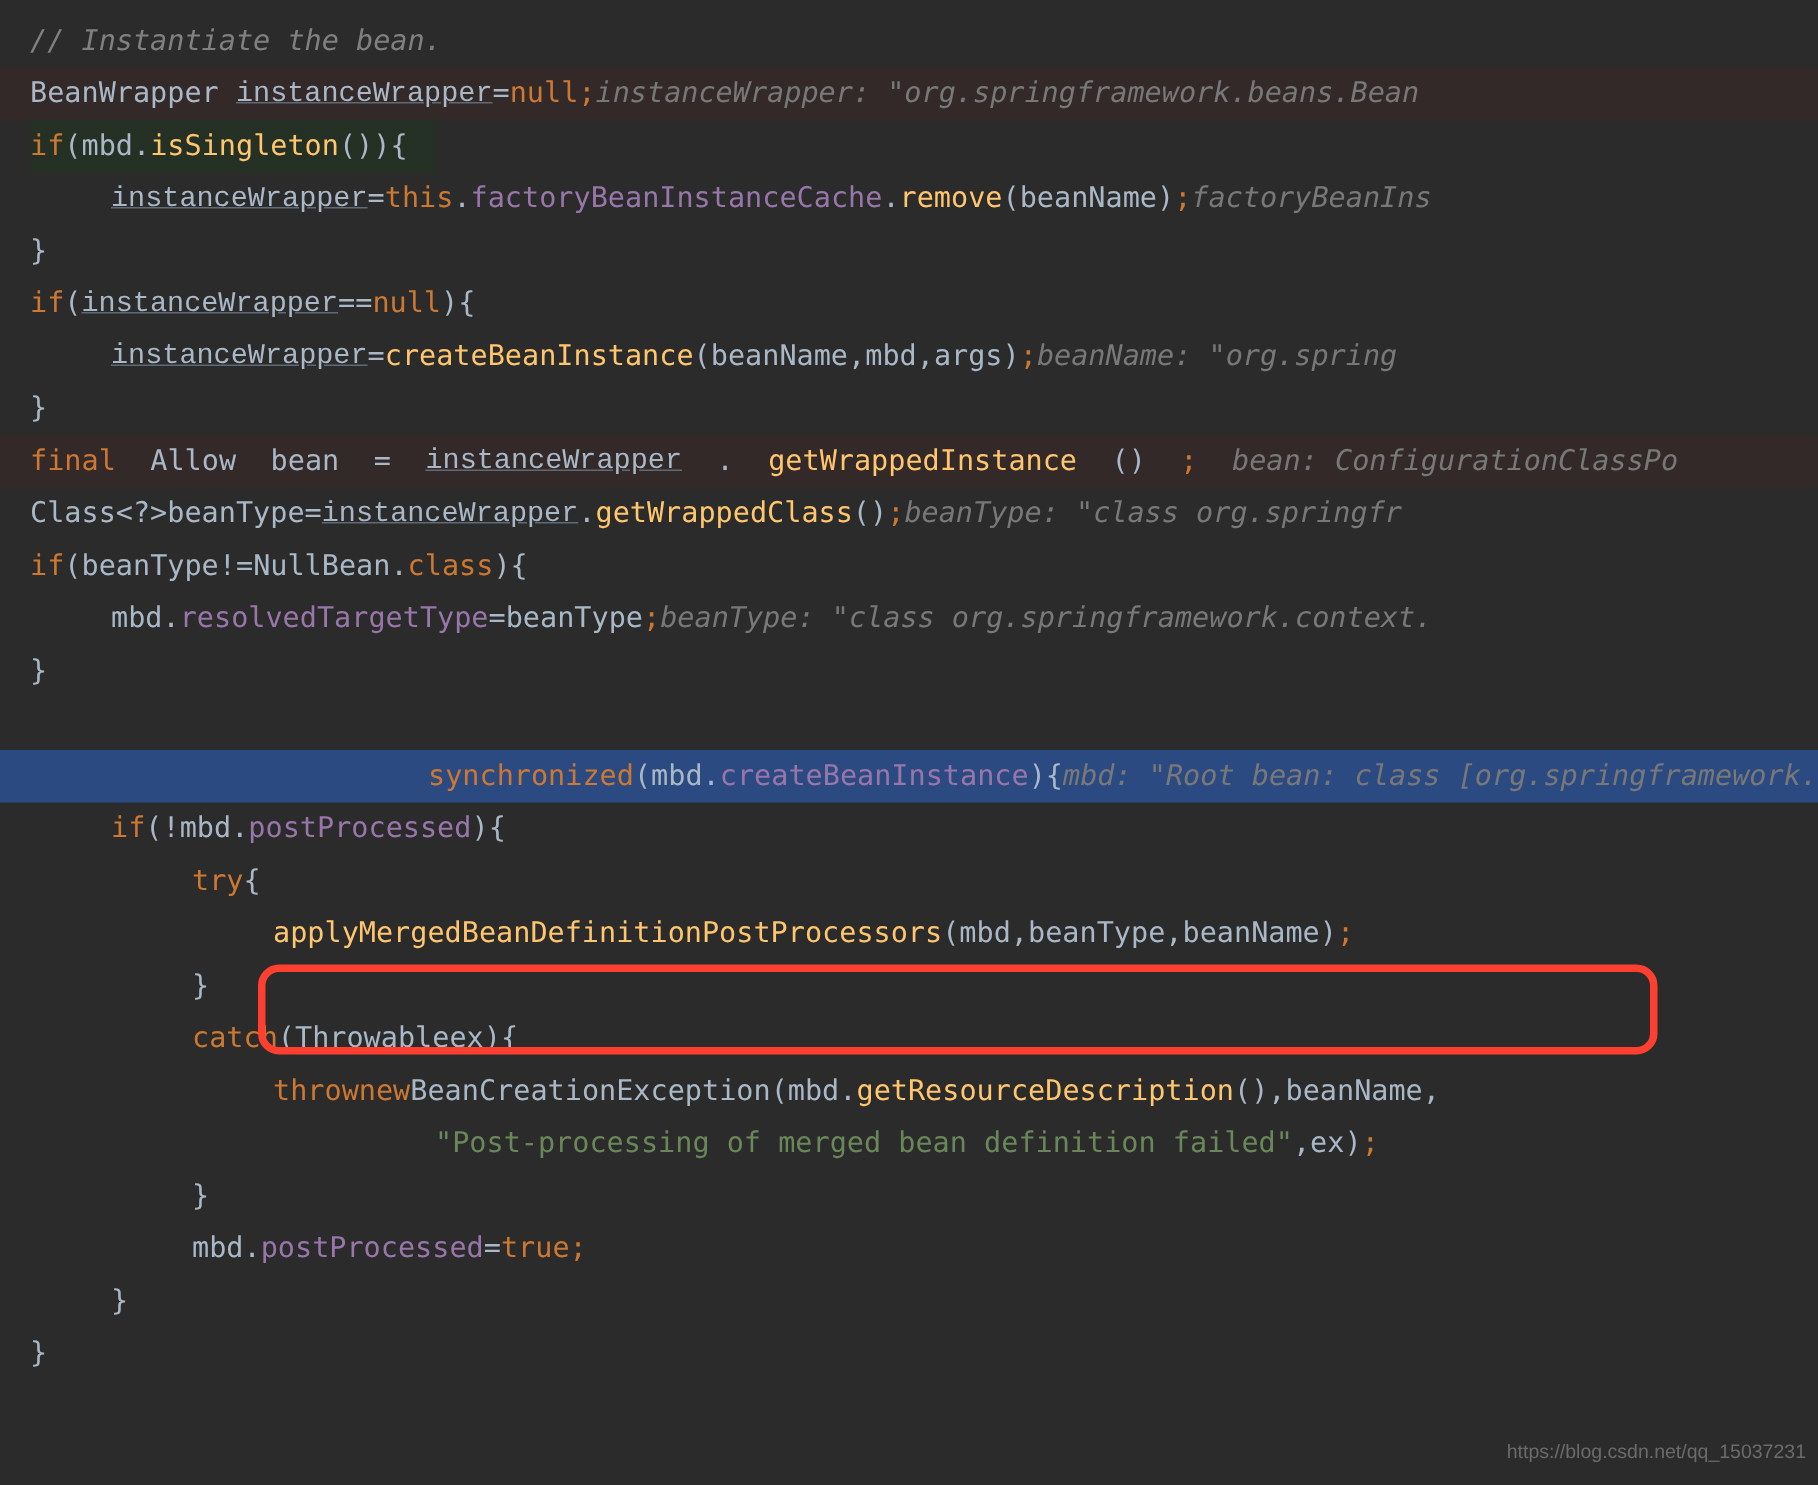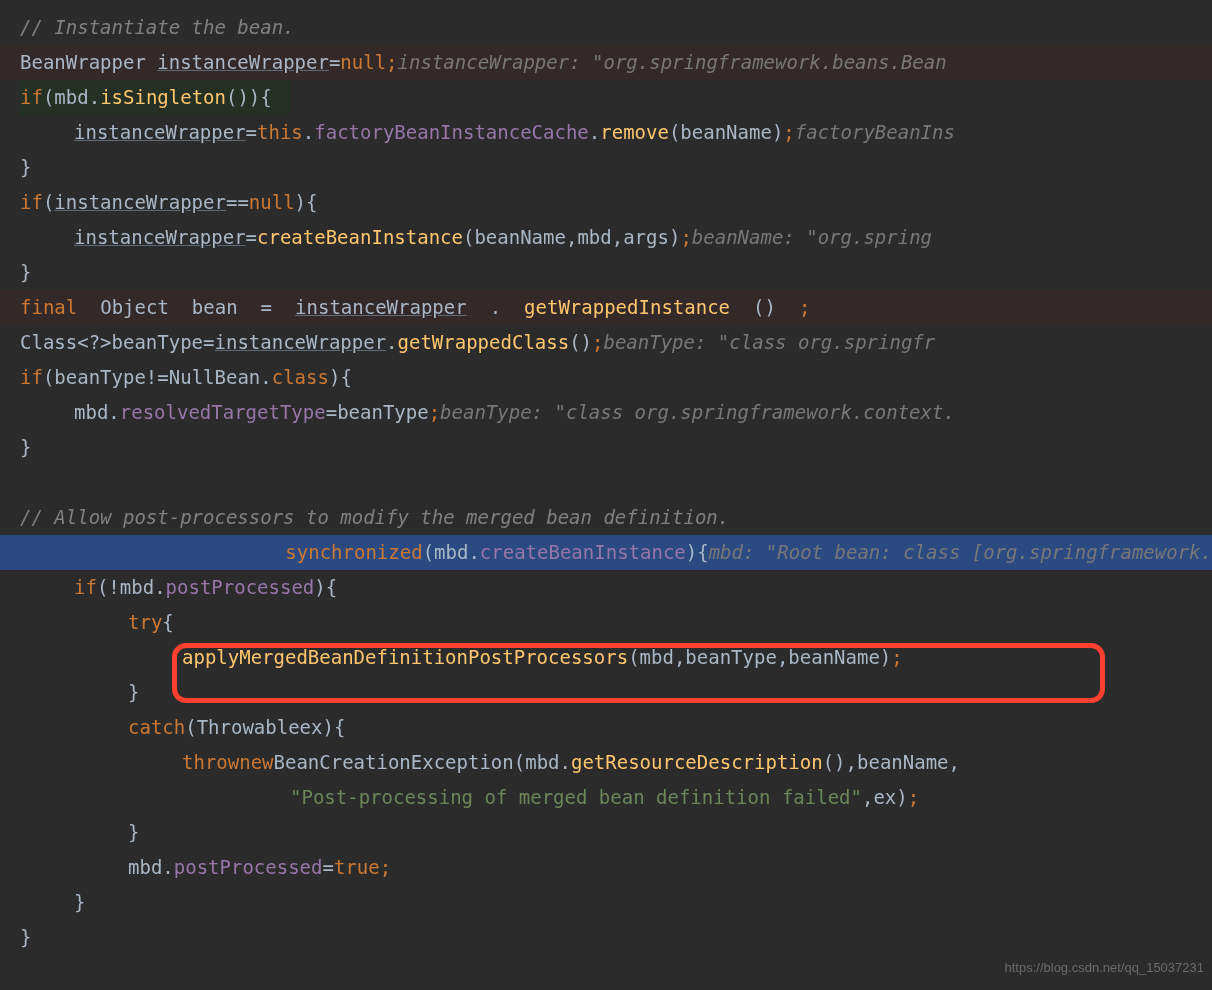--- a/index.html
+++ b/index.html
@@ -31,21 +31,21 @@
     .indent-1 { padding-left: 54px; }
     .indent-2 { padding-left: 108px; }
     .indent-3 { padding-left: 162px; }
     .indent-5 { padding-left: 270px; }
     
     .comment { color: #808080; font-style: italic; }
     .keyword { color: #cc7832; }
     .method { color: #ffc66d; }
     .property { color: #9876aa; }
     .string { color: #6a8759; }
-    .field-underline { text-decoration: underline; text-decoration-color: #5e6b77; }
+    .field-underline { text-decoration: underline; text-decoration-color: #5e6b77; font-family: Liberation Mono, monospace; }
     .semicolon { color: #cc7832; }
     .null { color: #cc7832; }
     .this { color: #cc7832; }
     .inlay { color: #787878; font-style: italic; }
     
     .step-line {
       background: rgba(60, 40, 40, 0.5);
     }
     .current-line {
       background: #2c4a82;
@@ -141,28 +141,29 @@
     <span class="semicolon">;</span>
     <span class="inlay">   beanName: "org.spring</span>
   </div>
 
   <div class="line">
     <span>}</span>
   </div>
 
   <div class="line step-line" style="margin-left:-20px; padding-left:20px;gap:23px;">
     <span class="keyword">final </span>
-    <span>Object </span>
+    <span>Allow </span>
     <span>bean</span>
     <span> = </span>
     <span class="field-underline">instanceWrapper</span>
     <span>.</span>
     <span class="method">getWrappedInstance</span>
     <span>()</span>
     <span class="semicolon">;</span>
+    <span class="inlay">   bean: ConfigurationClassPo</span>
   </div>
 
   <div class="line">
     <span>Class</span>
     <span>&lt;?&gt; </span>
     <span>beanType</span>
     <span> = </span>
     <span class="field-underline">instanceWrapper</span>
     <span>.</span>
     <span class="method">getWrappedClass</span>
@@ -192,23 +193,20 @@
     <span class="semicolon">;</span>
     <span class="inlay">   beanType: "class org.springframework.context.</span>
   </div>
 
   <div class="line">
     <span>}</span>
   </div>
 
   <div class="line">&nbsp;</div>
 
-  <div class="line">
-    <span class="comment">// Allow post-processors to modify the merged bean definition.</span>
-  </div>
 
   <div class="line current-line" style="margin-left:-20px; padding-left:20px;">
     <span class="keyword">synchronized </span>
     <span>(</span>
     <span>mbd</span>
     <span>.</span>
     <span class="property">createBeanInstance</span>
     <span>) </span>
     <span>{</span>
     <span class="inlay">   mbd: "Root bean: class [org.springframework.</span>

